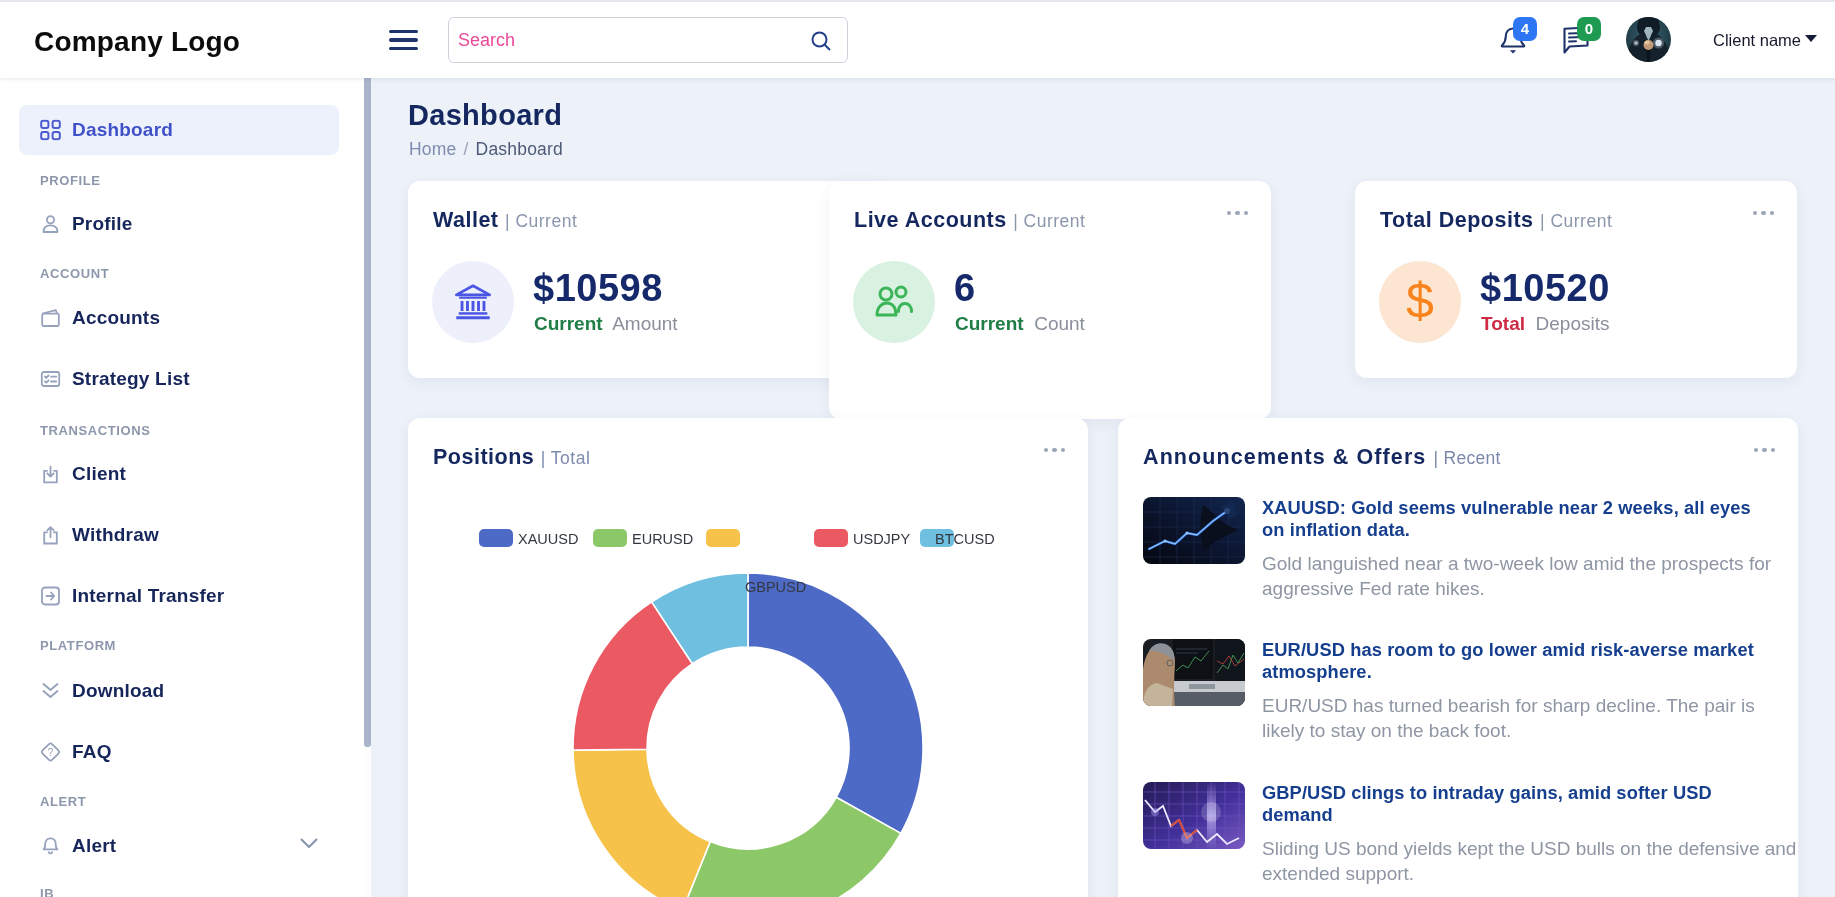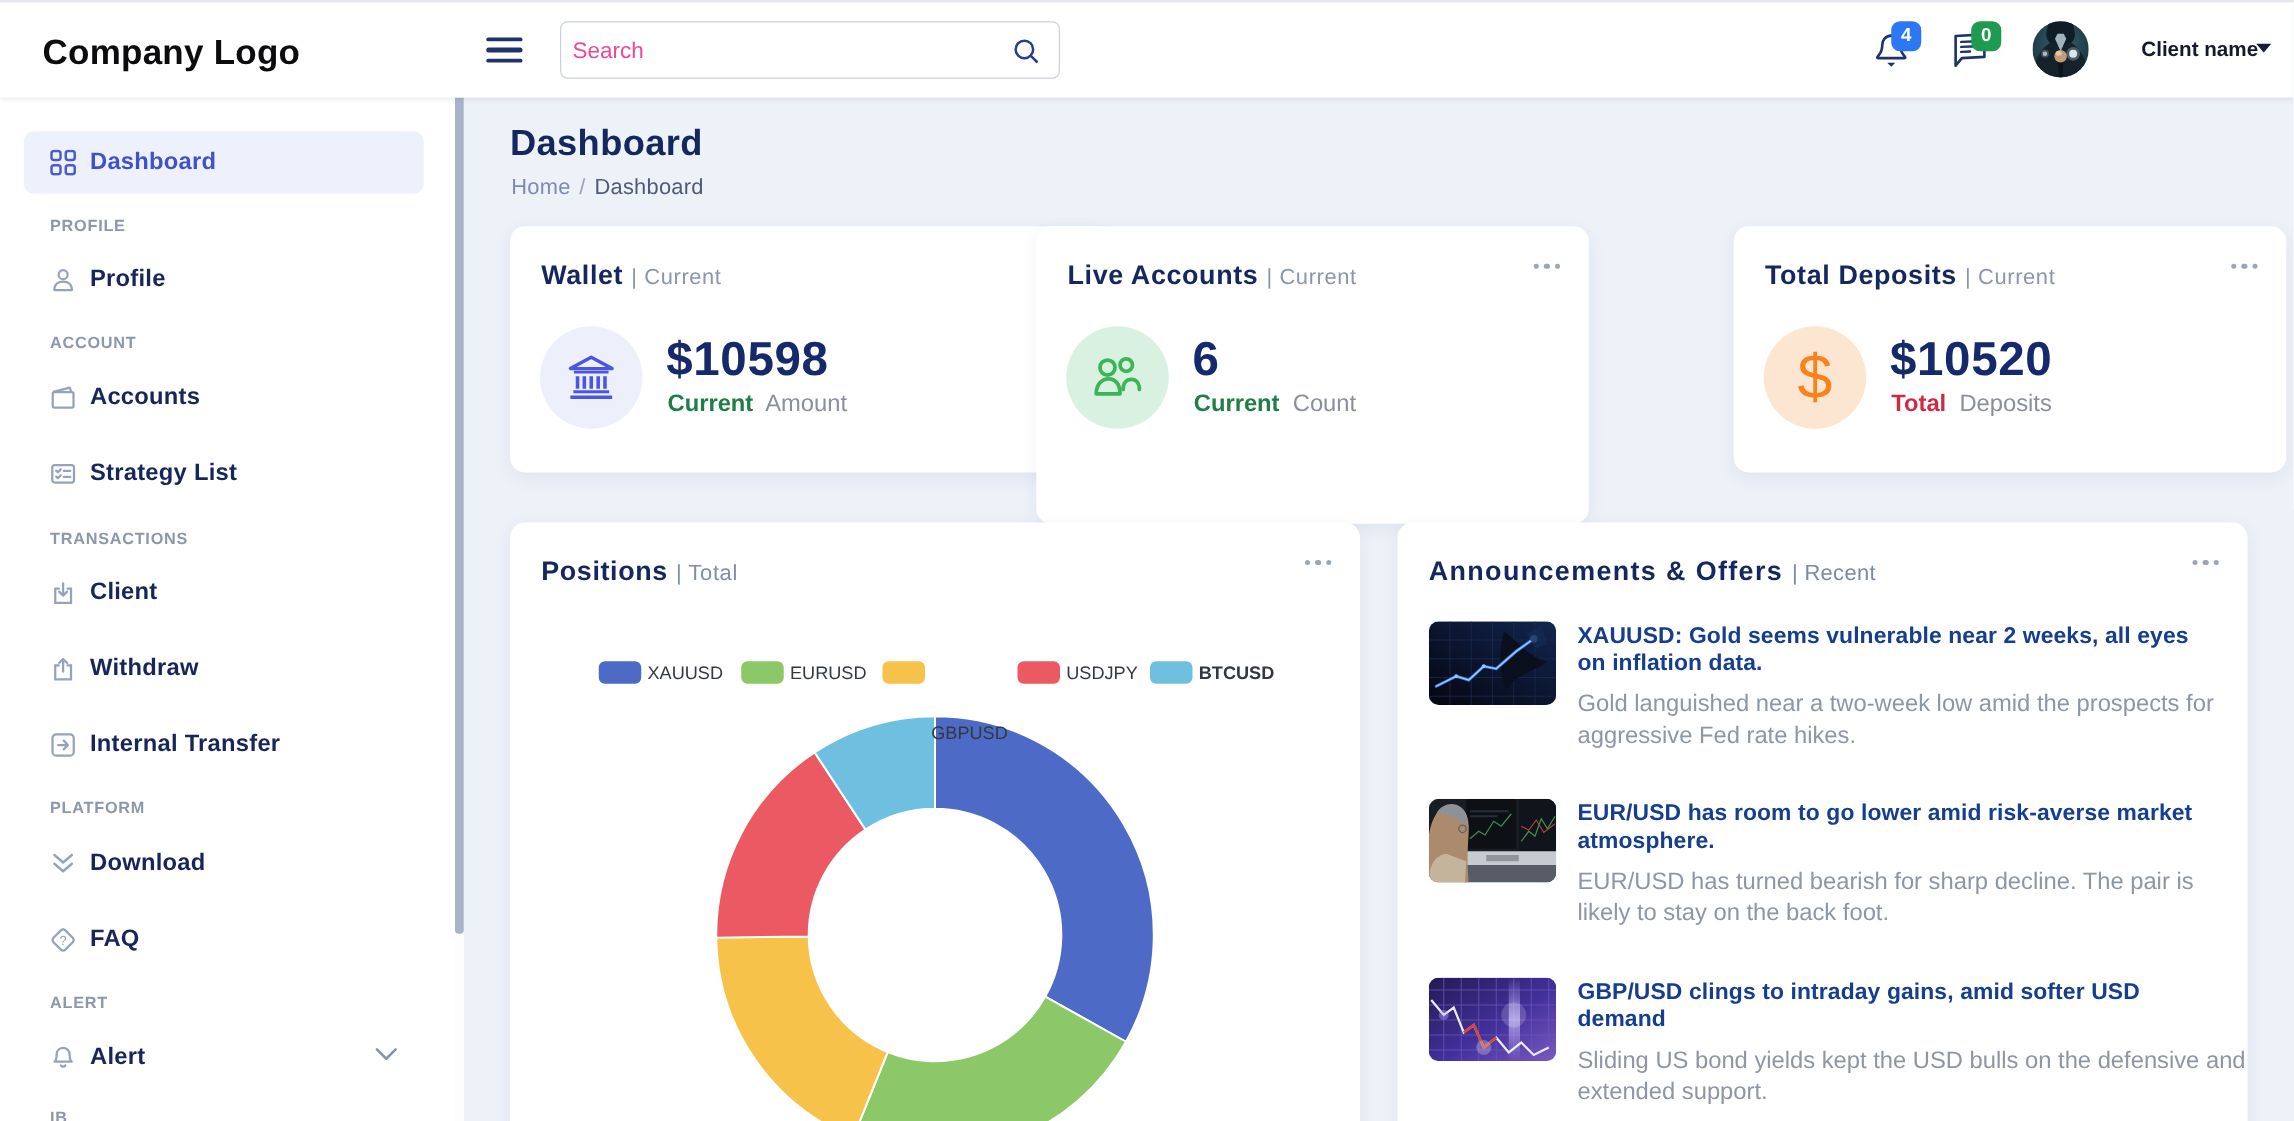--- a/index.html
+++ b/index.html
@@ -9,21 +9,21 @@
 
 
 #header { position:absolute; left:0; top:0; width:1835px; height:78px; background:#fff; z-index:5; border-top:2px solid #e4e8ee; box-shadow:0 1px 4px rgba(80,90,120,0.14); }
 #logo { position:absolute; z-index:6; left:34px; top:26px; font-size:28px; font-weight:600; color:#0c0c0e; letter-spacing:0.2px; }
 #burger { position:absolute; z-index:6; left:389px; top:30px; width:29px; height:21px; }
 #burger div { height:3.2px; background:#1d3369; border-radius:2px; margin-bottom:5.2px; }
 #search { position:absolute; z-index:6; left:448px; top:17px; width:400px; height:46px; background:#fff; border:1px solid #ccd2da; border-radius:6px; }
 #search .ph { position:absolute; left:9px; top:12px; font-size:18px; color:#ec4899; }
 #search svg { position:absolute; right:14px; top:11px; }
 .badge { position:absolute; min-width:24px; height:24px; border-radius:7px; color:#fff; font-size:15px; font-weight:bold; text-align:center; line-height:24px; padding:0 4px; }
-#client { position:absolute; z-index:6; left:1713px; top:31px; font-size:16.5px; font-weight:700; color:#15192b; }
+#client { position:absolute; z-index:6; left:1713px; top:31px; font-size:16.5px; font-weight:400; color:#15192b; }
 #caret { position:absolute; z-index:6; left:1805px; top:35px; width:0; height:0; border-left:6.5px solid transparent; border-right:6.5px solid transparent; border-top:7.5px solid #131c34; }
 
 
 #sidebar { position:absolute; left:0; top:78px; width:364px; height:819px; background:#fff; }
 #sbtrack { position:absolute; left:364px; top:78px; width:7px; height:819px; background:#fdfdfe; }
 #sbthumb { position:absolute; left:364px; top:78px; width:7px; height:669px; background:#a9b3ca; border-radius:0 0 3px 3px; }
 .mi { position:absolute; left:0; width:364px; height:44px; }
 .mi .ic { position:absolute; left:40px; top:50%; transform:translateY(-50%); width:21px; height:21px; }
 .mi .tx { position:absolute; left:72px; top:50%; transform:translateY(-50%); font-size:19px; font-weight:600; color:#17265a; letter-spacing:0.2px; }
 .sec { position:absolute; left:40px; font-size:13px; font-weight:bold; color:#8d97ac; letter-spacing:0.6px; }
@@ -99,21 +99,21 @@
       <circle cx="13" cy="13" r="6"></circle>
       <circle cx="28" cy="11" r="5"></circle>
       <path d="M4 34 C4 26 9 22 14 22 C19 22 23 26 23 34 Z" stroke-linejoin="round"></path>
       <path d="M25.5 30.5 C25.5 25 28.5 22.5 32 22.5 C35.5 22.5 38.5 25 38.5 30.5"></path>
     </g>
   </svg>
   <div class="val">6</div>
   <div class="sub2"><b style="color:#1f7d46;">Current</b>&nbsp; Count</div>
 </div>
 
-<div class="card" style="left:1355px; top:181px; width:442px; height:197px;margin-left:32px;">
+<div class="card" style="left:1355px; top:181px; width:442px; height:197px;">
   <div class="ctitle">Total Deposits <span class="sub">| Current</span></div>
   <div class="dots">
         <i></i>
         <i></i>
         <i></i>
       </div>
   <div class="bigcirc" style="background:#fce6d2;"></div>
   <div class="abs" style="left:24px; top:80px; width:82px; height:82px; text-align:center; line-height:80px; font-size:50px; color:#f8831c; font-weight:400;">$</div>
   <div class="val">$10520</div>
   <div class="sub2"><b style="color:#cf2a44;">Total</b>&nbsp; Deposits</div>
@@ -137,21 +137,21 @@
 <div id="legend">
   <div class="sw" style="left:479px; background:#4d6ac6;"></div>
       <span class="ll" style="left:518px;">XAUUSD</span>
   <div class="sw" style="left:593px; background:#8cc868;"></div>
       <span class="ll" style="left:632px;">EURUSD</span>
   <div class="sw" style="left:706px; background:#f6c24a;"></div>
       <span class="ll" style="left:745px;margin-top:48px;">GBPUSD</span>
   <div class="sw" style="left:814px; background:#eb5a62;"></div>
       <span class="ll" style="left:853px;">USDJPY</span>
   <div class="sw" style="left:920px; background:#6fbfe0;"></div>
-      <span class="ll" style="left:959px;font-weight:bold;">BTCUSD</span>
+      <span class="ll" style="left:935px;">BTCUSD</span>
 </div>
 
 <div class="card" style="left:1118px; top:418px; width:680px; height:560px;">
   <div class="ctitle" style="letter-spacing:1.1px;">Announcements &amp; Offers <span class="sub" style="color:#7c88ab; letter-spacing:0.3px;">| Recent</span></div>
   <div class="dots">
         <i></i>
         <i></i>
         <i></i>
       </div>
 

